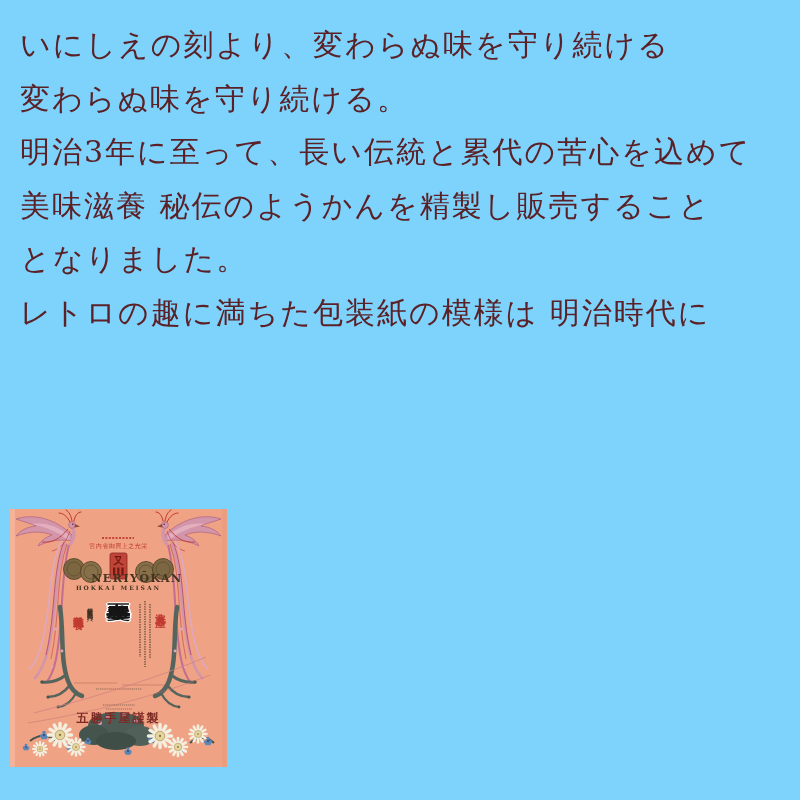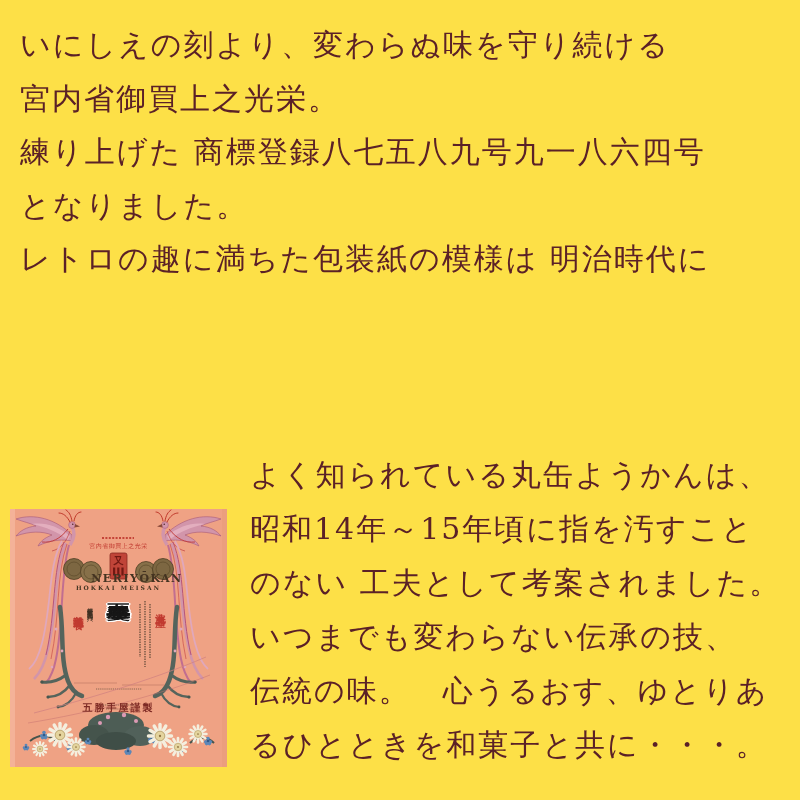--- a/index.html
+++ b/index.html
@@ -1,16 +1,16 @@
 <!DOCTYPE html>
 <html><head>
 <meta charset="utf-8">
 <style>
   html,body{margin:0;padding:0;background:#fff;}
-  .page{position:relative;width:800px;height:800px;background:#fde047;overflow:hidden;
+  .page{position:relative;width:800px;height:800px;background:#7dd3fc;overflow:hidden;
         font-family:"DejaVu Serif","Liberation Serif",serif;color:#5b2127;}
   .story-block{position:absolute;font-size:30px;letter-spacing:2px;white-space:nowrap;}
   .story-a{left:20px;top:18px;line-height:53.6px;}
   .story-b{left:250px;top:448px;line-height:54px;}
   .story-line{height:inherit;}
   
   .label{position:absolute;left:10px;top:509px;width:217px;height:258px;overflow:hidden;}
   .label svg{position:absolute;left:0;top:0;width:100%;height:100%;display:block;}
   .lbl-text{position:absolute;white-space:nowrap;}
   .lbl-center{left:0;right:0;text-align:center;}
@@ -18,43 +18,36 @@
   .lbl-neriyokan{top:63px;font-size:11px;font-weight:bold;letter-spacing:1.5px;color:#443321;margin-left:37px;}
   .lbl-hokkai{top:75px;font-size:6px;font-weight:bold;letter-spacing:2px;color:#443321;}
   .lbl-vert{writing-mode:vertical-rl;text-orientation:upright;}
   .lbl-title{top:84px;left:50%;font-size:24px;font-weight:bold;color:#161616;letter-spacing:1px;
              transform:translateX(-50%) scale(1,.57);transform-origin:top center;
              text-shadow:-1.5px 0 #fff,1.5px 0 #fff,0 -1.5px #fff,0 1.5px #fff,
                          -1px -1px #fff,1px -1px #fff,-1px 1px #fff,1px 1px #fff;}
   .lbl-red-right{top:96px;left:144px;font-size:10.5px;font-weight:bold;color:#c13a30;letter-spacing:1px;}
   .lbl-red-left{top:98px;left:62px;font-size:10.5px;font-weight:bold;color:#c13a30;letter-spacing:1px;}
   .lbl-trademark{top:94px;left:76px;font-size:6px;color:#3d2f22;height:64px;line-height:1.5;letter-spacing:.5px;}
-  .lbl-maker{top:192px;font-size:10px;font-weight:bold;color:#7d2a24;letter-spacing:2px;}
+  .lbl-maker{top:201px;font-size:12px;font-weight:bold;color:#7d2a24;letter-spacing:2px;}
 </style>
 </head>
 <body>
 
 <div class="page">
 
   <div class="story-block story-a">
     <div class="story-line">いにしえの刻より、変わらぬ味を守り続ける</div>
-    <div class="story-line">宮内省御買上之光栄。</div>
-    <div class="story-line">練り上げた 商標登録八七五八九号九一八六四号</div>
+    <div class="story-line">変わらぬ味を守り続ける。</div>
+    <div class="story-line">明治3年に至って、長い伝統と累代の苦心を込めて</div>
+    <div class="story-line">美味滋養 秘伝のようかんを精製し販売すること</div>
     <div class="story-line">となりました。</div>
     <div class="story-line">レトロの趣に満ちた包装紙の模様は 明治時代に</div>
   </div>
 
-  <div class="story-block story-b">
-    <div class="story-line">よく知られている丸缶ようかんは、</div>
-    <div class="story-line">昭和14年～15年頃に指を汚すこと</div>
-    <div class="story-line">のない 工夫として考案されました。</div>
-    <div class="story-line">いつまでも変わらない伝承の技、</div>
-    <div class="story-line">伝統の味。　心うるおす、ゆとりあ</div>
-    <div class="story-line">るひとときを和菓子と共に・・・。</div>
-  </div>
 
   <div class="label">
     <svg viewBox="0 0 217 258">
       <defs>
 
         <g id="phx">
           <path d="M62,26 C46,10 24,4 6,10 C14,13 20,14 26,17 C16,18 10,22 6,27 C20,22 32,22 42,26 C34,29 30,33 28,37 C40,31 52,30 62,32 Z" fill="#d295aa" stroke="#a6597b" stroke-width="0.6"></path>
           <path d="M60,27 C48,17 34,13 22,15 C36,18 48,23 58,31 Z" fill="#e6b3c2" opacity="0.85"></path>
           <path d="M62,18 C66,24 64,30 60,36" stroke="#d295aa" stroke-width="3.4" fill="none"></path>
           <circle cx="62" cy="16" r="3.4" fill="#d295aa" stroke="#a6597b" stroke-width="0.5"></circle>

